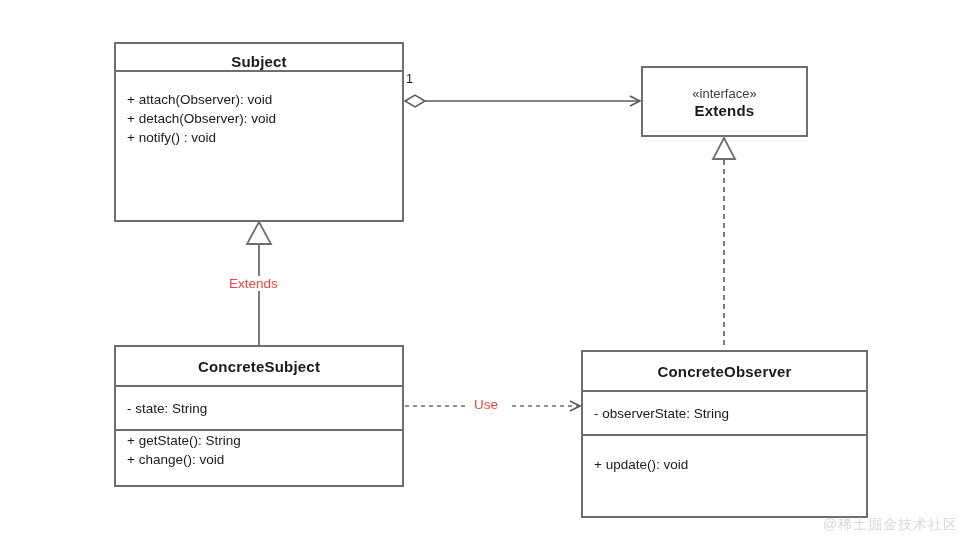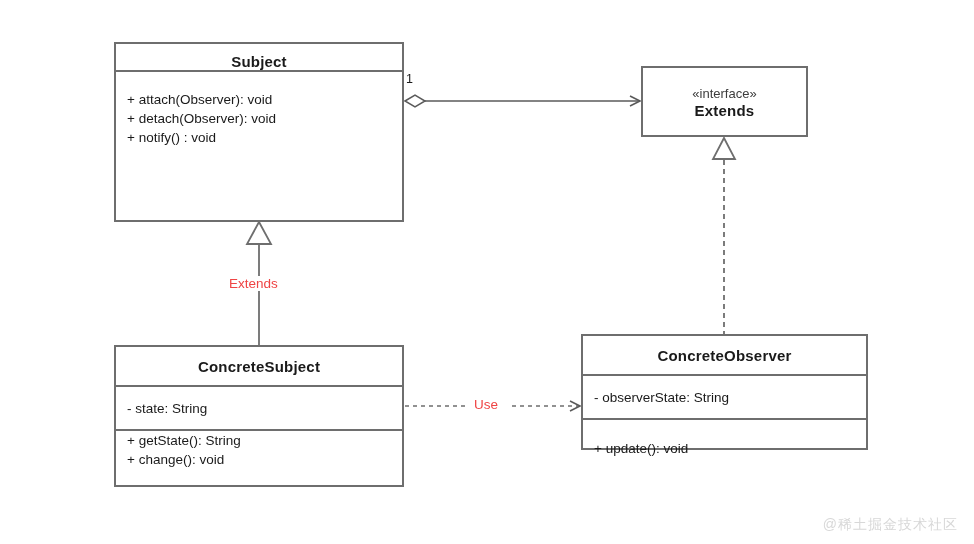--- a/index.html
+++ b/index.html
@@ -141,21 +141,21 @@
     </div>
     <div class="compartment div-bottom" style="height:44px;">
       <div class="member">- state: String</div>
     </div>
     <div class="compartment" style="height:58px; justify-content:flex-start; padding-top:0;">
       <div class="member">+ getState(): String</div>
       <div class="member">+ change(): void</div>
     </div>
   </div>
 
-  <div class="cls-box" style="left:581px; top:334px; width:287px; height:116px;">
+  <div class="cls-box" style="left:581px; top:350px; width:287px; height:168px;">
     <div class="compartment div-bottom" style="height:40px;">
       <div class="cls-title">ConcreteObserver</div>
     </div>
     <div class="compartment div-bottom" style="height:44px;">
       <div class="member">- observerState: String</div>
     </div>
     <div class="compartment" style="height:56px;">
       <div class="member">+ update(): void</div>
     </div>
   </div>

